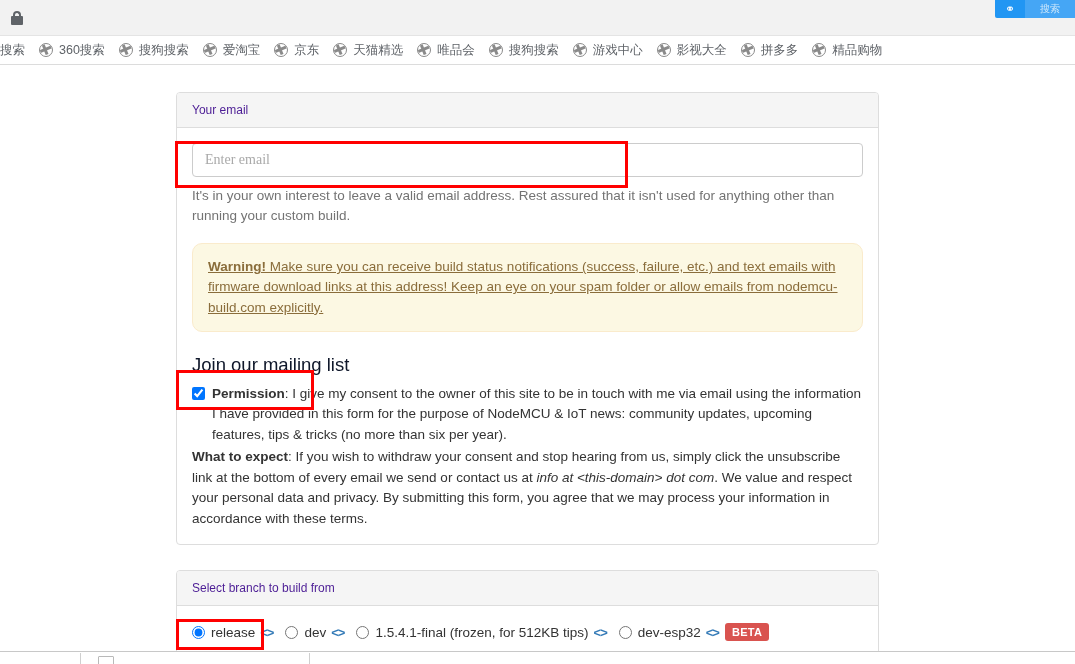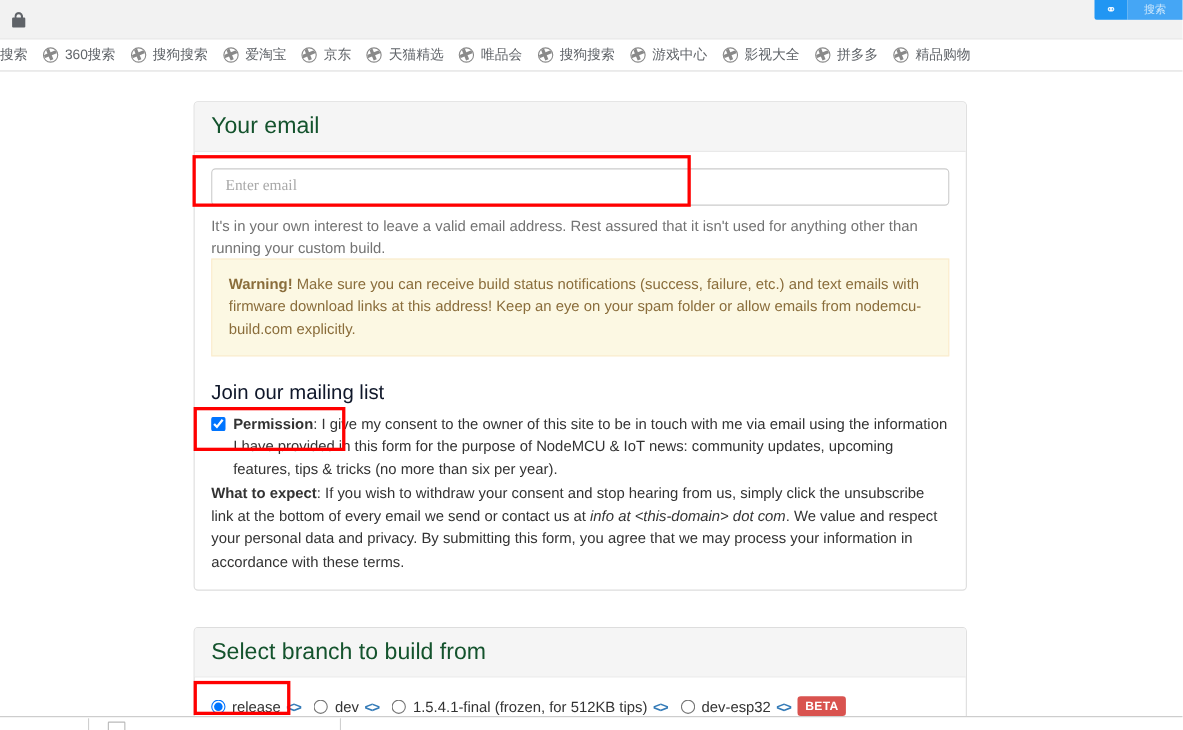--- a/index.html
+++ b/index.html
@@ -119,22 +119,22 @@
     left: 176px; width: 703px;
     background: #ffffff;
     border: 1px solid #dddddd;
     border-radius: 4px;
   }
   .panel-heading {
     background: #f5f5f5;
     border-bottom: 1px solid #dddddd;
     border-radius: 3px 3px 0 0;
     padding: 10px 15px;
-    font-size: 21px;
-    color: #14532d;
+    font-size: 12px;
+    color: #4c1d95;
   }
   .panel-body { padding: 15px; }
 
   #panel-email { top: 26px; }
   #panel-branch { top: 504px; }
 
   
   #email-input {
     display: block; width: 100%;
     height: 34px;
@@ -150,27 +150,29 @@
   #email-input::placeholder { color: #a9a9a9; }
 
   .help-block {
     margin: 9px 0 0 0;
     font-size: 13.5px;
     line-height: 1.45;
     color: #737373;
   }
 
   .alert-warning {
+    margin-top: 18px;
     background: #fcf8e3;
     border: 1px solid #faebcc;
-    border-radius: 0;
+    border-radius: 10px;
     color: #8a6d3b;
     padding: 13px 15px;
     font-size: 13.5px;
     line-height: 1.5;
+    text-decoration: underline;
   }
   .alert-warning b { font-weight: bold; }
 
   h3.section-title {
     margin: 22px 0 8px 0;
     font-size: 18.5px;
     font-weight: normal;
     color: #0f172a;
   }
 

